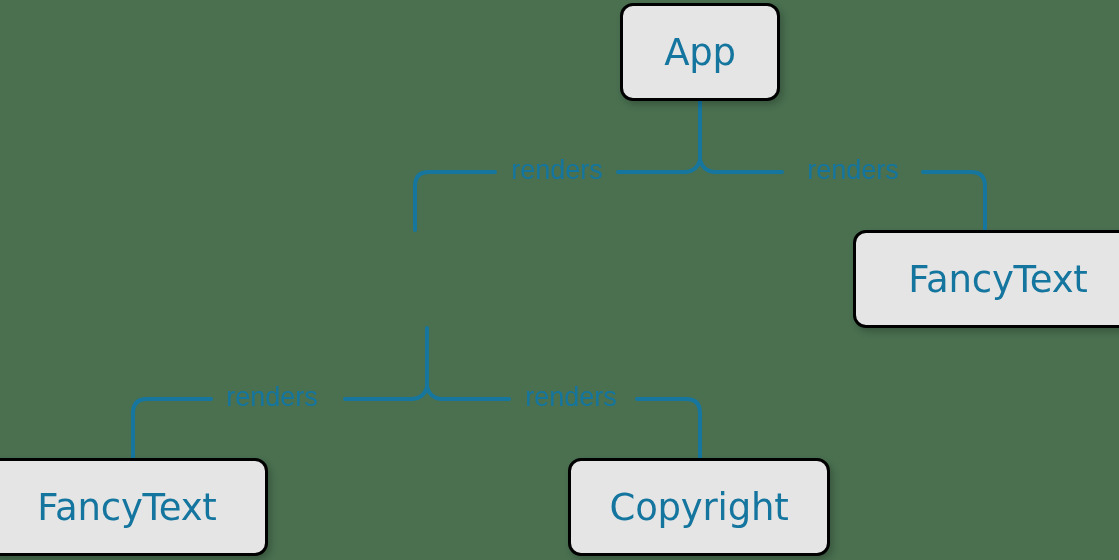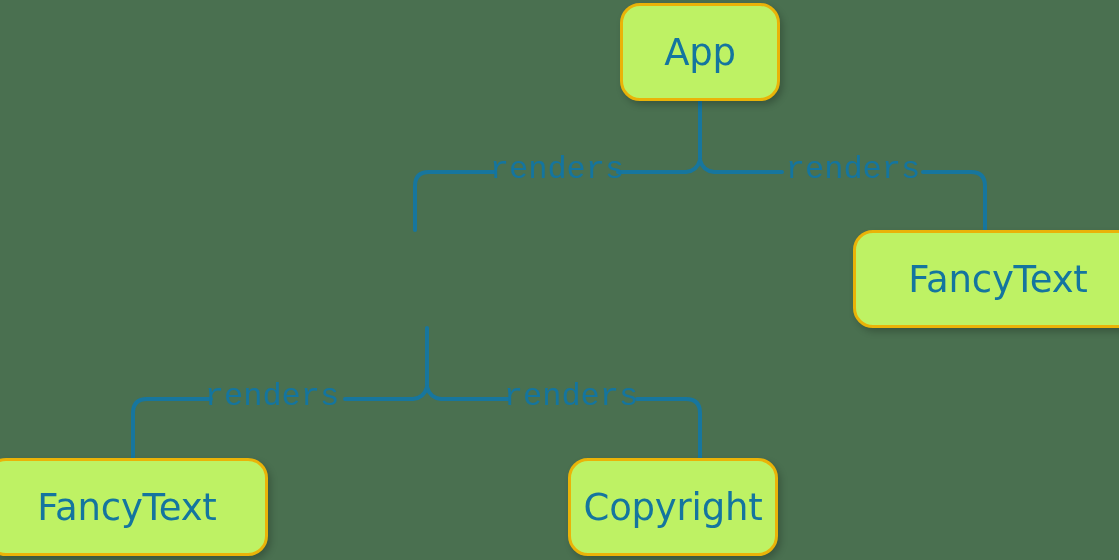--- a/index.html
+++ b/index.html
@@ -23,49 +23,49 @@
     position: absolute;
     left: 0;
     top: 0;
     width: 1119px;
     height: 560px;
     overflow: visible;
   }
   .node {
     position: absolute;
     box-sizing: border-box;
-    background: #bef264;
-    border: 3px solid #eab308;
-    border-radius: 20px;
+    background: #e5e5e5;
+    border: 3px solid #000000;
+    border-radius: 13px;
     box-shadow: 3px 4px 7px rgba(0,0,0,0.22);
     display: flex;
     align-items: center;
     justify-content: center;
     z-index: 3;
   }
   .node .node-label {
     color: #14759f;
     font-family: "DejaVu Sans", sans-serif;
     font-size: 37px;
     font-weight: 400;
     letter-spacing: -0.2px;
     white-space: nowrap;
     line-height: 1;
   }
   .node.app         { left: 620px; top: 3px;   width: 160px; height: 98px; }
   .node.inspiration { left: 197px; top: 230px; width: 460px; height: 98px; }
   .node.fancy-right { left: 853px; top: 230px; width: 290px; height: 98px; }
   .node.fancy-left  { left: -14px; top: 458px; width: 282px; height: 98px; }
-  .node.copyright   { left: 568px; top: 458px; width: 210px; height: 98px; }
+  .node.copyright   { left: 568px; top: 458px; width: 262px; height: 98px; }
 
   .edge-label {
     position: absolute;
     color: #14759f;
-    font-family: Liberation Mono, monospace;
-    font-size: 32px;
+    font-family: Liberation Sans, sans-serif;
+    font-size: 27px;
     font-weight: 400;
     white-space: nowrap;
     line-height: 1;
     transform: translate(-50%, -50%);
     z-index: 2;
   }
   .edge-path {
     fill: none;
     stroke: #17769e;
     stroke-width: 4;

